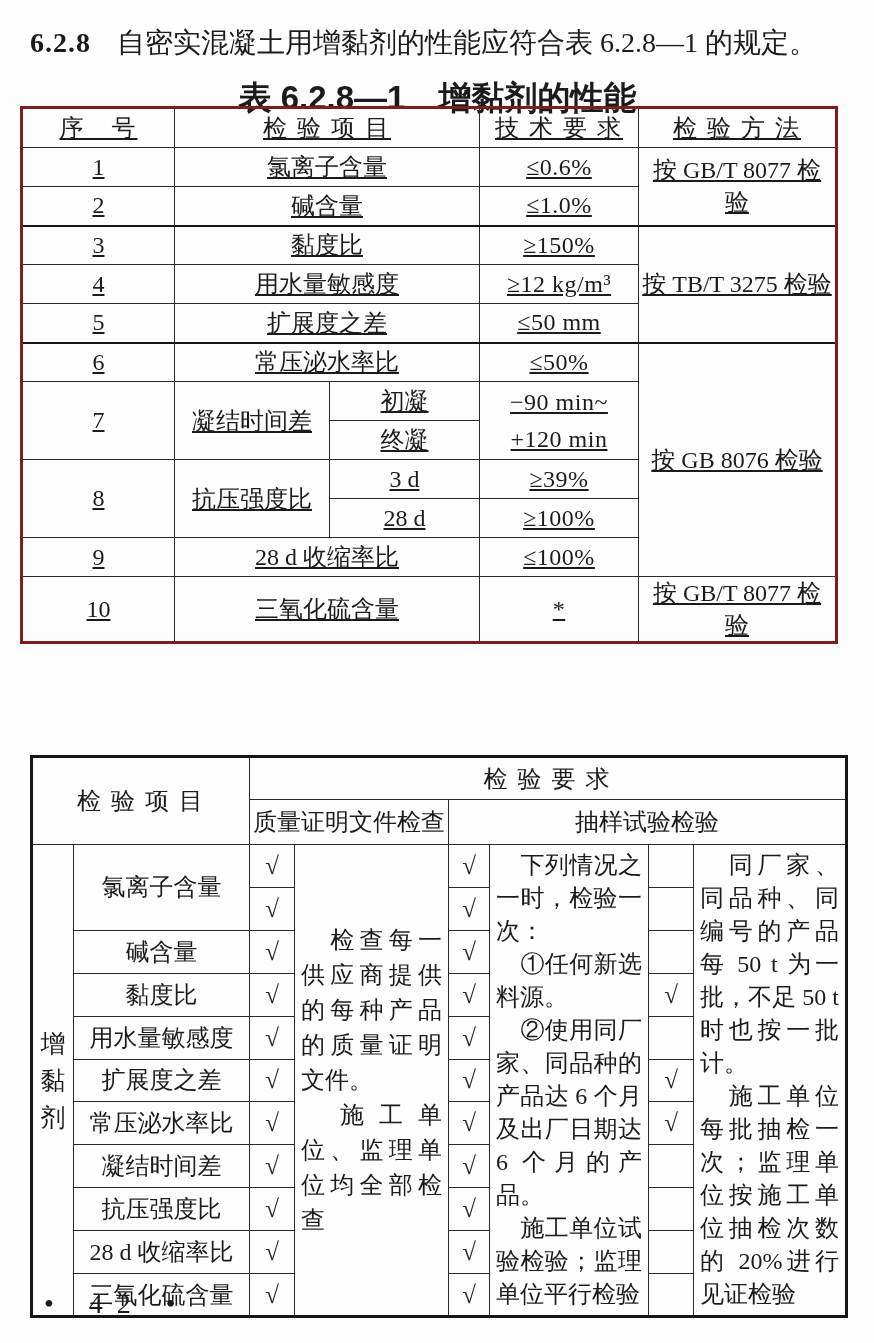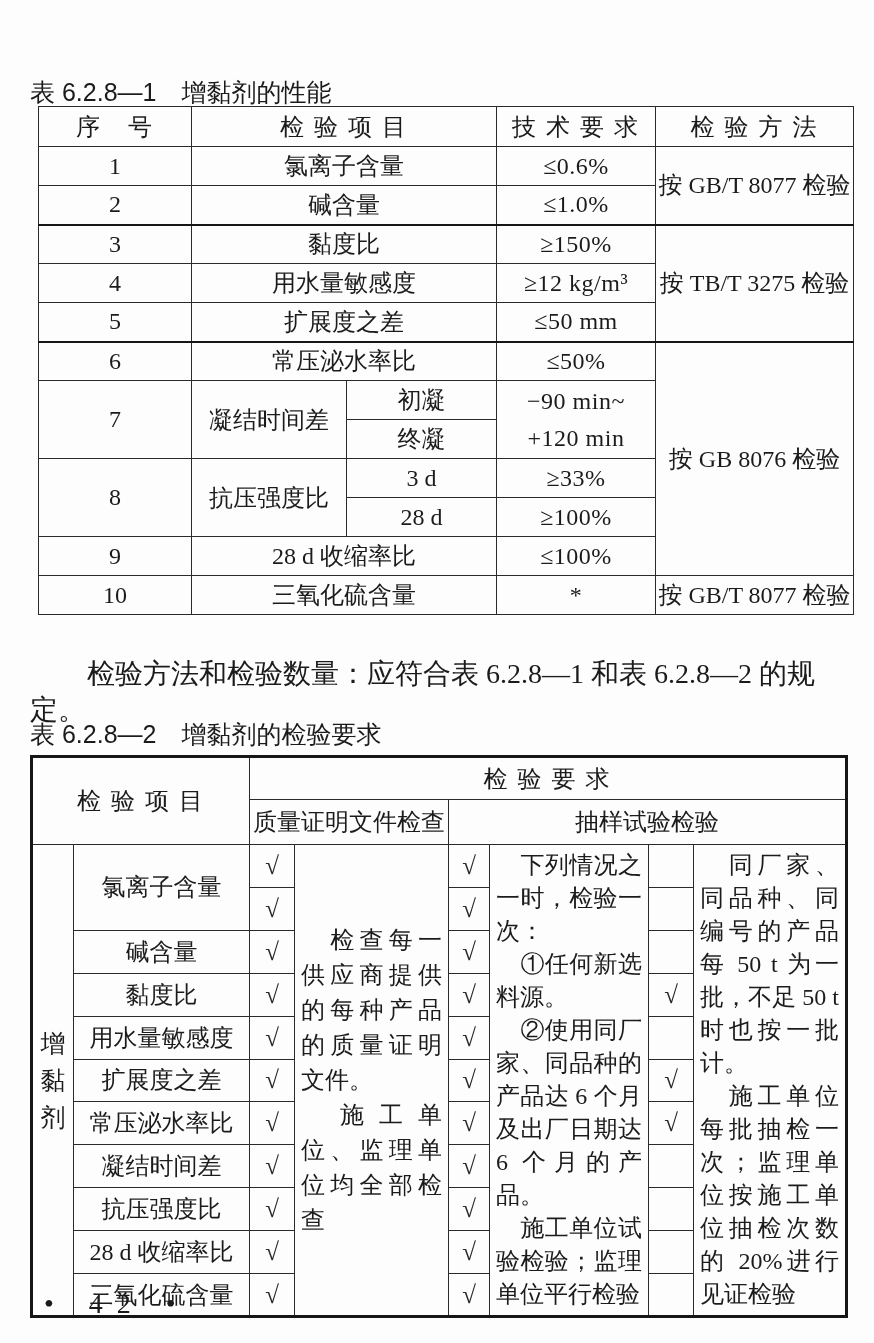--- a/index.html
+++ b/index.html
@@ -4,30 +4,30 @@
 <style>
   html,body{margin:0;padding:0;background:#fff;}
   #page{
     position:relative;width:874px;height:1343px;background:#fdfdfd;
     font-family:"Liberation Serif","DejaVu Serif",serif;color:#1b1b1b;
     overflow:hidden;
   }
   
   #clause{position:absolute;left:30px;top:24px;width:815px;font-size:28px;line-height:38px;}
   #clause .num{font-weight:bold;margin-right:26px;letter-spacing:1px;}
-  .tbl-title{position:absolute;left:30px;width:815px;
-    font-family:"Liberation Sans","DejaVu Sans",sans-serif;font-weight:normal;font-size:25px;}
+  .tbl-title{position:absolute;left:30px;width:815px;text-align:center;
+    font-family:"Liberation Sans","DejaVu Sans",sans-serif;font-weight:bold;font-size:33px;}
   #t1-title{top:76px;}
   #t2-title{top:718px;}
   #note-line{position:absolute;left:55px;top:618px;width:790px;font-size:23px;line-height:30px;}
   #para-line{position:absolute;left:30px;top:656px;width:815px;font-size:28px;line-height:36px;text-indent:57px;}
   #page-num{position:absolute;left:44px;top:1288px;font-size:28px;letter-spacing:14px;}
   
   table{border-collapse:collapse;table-layout:fixed;background:transparent;}
-  #table1{position:absolute;left:38px;top:106px;width:815px;border:1px solid #7f1d1d;}
+  #table1{position:absolute;left:20px;top:106px;width:815px;border:3px solid #7f1d1d;text-decoration:underline;}
   #table2{position:absolute;left:30px;top:755px;width:815px;border:3px solid #161616;}
   td,th{border:1px solid #2a2a2a;text-align:center;vertical-align:middle;
     font-weight:normal;font-size:24px;padding:0 2px;overflow:hidden;}
   th{letter-spacing:2px;}
   .thickb{border-bottom:2px solid #161616;}
   .pre{white-space:pre-line;}
   .num-cell{font-size:24px;}
   .req-cell{font-size:24px;letter-spacing:0.5px;}
   .check-cell{font-size:25px;color:#2a2a2a;}
   .longtext{
@@ -36,20 +36,23 @@
   }
   .doc-text{line-height:35px;margin-top:40px;}
   .vert-label{white-space:pre-line;font-size:25px;line-height:37px;padding:0;}
   .t1-req7{line-height:37px;margin-top:39px;}
 </style>
 </head>
 <body>
 
 <div id="page">
 
+  <div id="clause">
+    <span class="num">6.2.8</span><span>自密实混凝土用增黏剂的性能应符合表 6.2.8—1 的规定。</span>
+  </div>
 
   <div id="t1-title" class="tbl-title">表 6.2.8—1　增黏剂的性能</div>
 
   <table id="table1">
     <colgroup>
       <col style="width:153px">
         <col style="width:155px">
         <col style="width:150px">
       <col style="width:159px">
         <col style="width:198px">
@@ -101,44 +104,42 @@
       <td rowspan="2" class="req-cell pre t1-req7">−90 min~
 +120 min</td>
     </tr>
     <tr style="height:39px">
       <td>终凝</td>
     </tr>
     <tr style="height:39px">
       <td rowspan="2" class="num-cell">8</td>
       <td rowspan="2">抗压强度比</td>
       <td>3 d</td>
-      <td class="req-cell">≥33%</td>
+      <td class="req-cell">≥39%</td>
     </tr>
     <tr style="height:39px">
       <td>28 d</td>
       <td class="req-cell">≥100%</td>
     </tr>
     <tr style="height:39px">
       <td class="num-cell">9</td>
       <td colspan="2">28 d 收缩率比</td>
       <td class="req-cell">≤100%</td>
     </tr>
     <tr style="height:39px">
       <td class="num-cell">10</td>
       <td colspan="2">三氧化硫含量</td>
       <td class="req-cell">*</td>
       <td>按 GB/T 8077 检验</td>
     </tr>
   </tbody>
     </table>
 
 
-  <div id="para-line">检验方法和检验数量：应符合表 6.2.8—1 和表 6.2.8—2 的规定。</div>
-
-  <div id="t2-title" class="tbl-title">表 6.2.8—2　增黏剂的检验要求</div>
+
 
   <table id="table2">
     <colgroup>
       <col style="width:42px">
         <col style="width:176px">
         <col style="width:45px">
         <col style="width:154px">
       <col style="width:41px">
         <col style="width:159px">
         <col style="width:45px">

